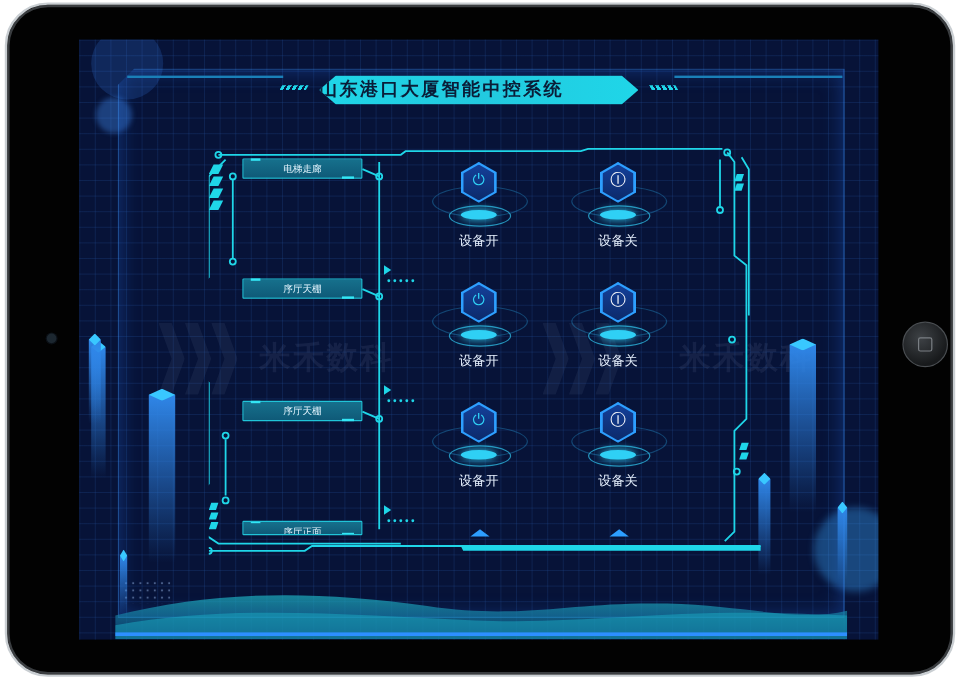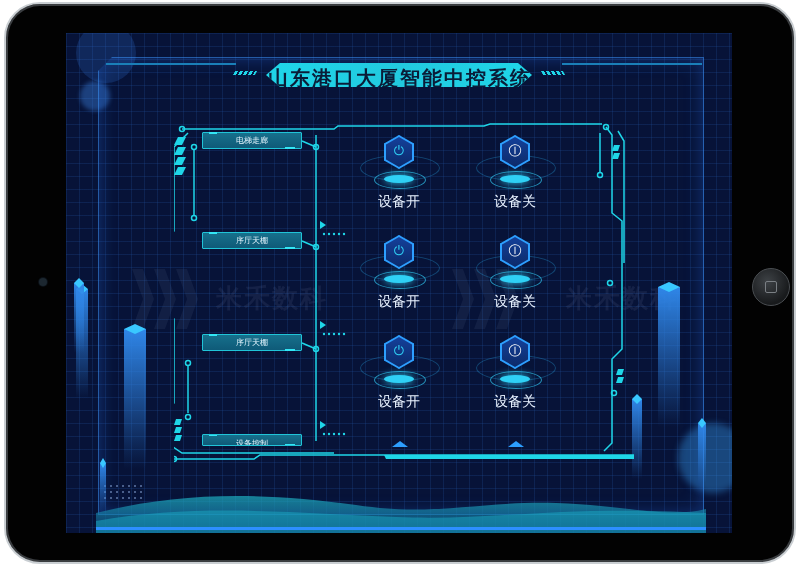--- a/index.html
+++ b/index.html
@@ -11,39 +11,39 @@
   .screen{position:absolute;left:66px;top:33px;width:666px;height:500px;overflow:hidden;
     background-color:#071338;
     background-image:linear-gradient(rgba(40,90,170,.22) 1px,transparent 1px),linear-gradient(90deg,rgba(40,90,170,.22) 1px,transparent 1px);
     background-size:13px 13px;}
   .glow-frame{position:absolute;left:32px;top:24px;width:604px;height:456px;border:1px solid rgba(60,150,255,.55);box-shadow:inset 0 0 18px rgba(40,120,255,.35),0 0 12px rgba(40,120,255,.3);clip-path:polygon(14px 0,100% 0,100% 100%,0 100%,0 14px);}
   .orb1{position:absolute;left:10px;top:-10px;width:60px;height:60px;border-radius:50%;background:rgba(60,140,255,.18);}
   .orb2{position:absolute;left:14px;top:48px;width:30px;height:30px;border-radius:50%;background:rgba(70,150,255,.35);filter:blur(2px);}
   .orb3{position:absolute;left:612px;top:390px;width:70px;height:70px;border-radius:50%;background:rgba(60,170,255,.35);filter:blur(3px);}
   .title-wrap{position:absolute;left:160px;top:24px;width:346px;height:52px;}
   .title-bar{position:absolute;left:40px;top:6px;width:266px;height:24px;background:linear-gradient(90deg,#1fd6e8,#22c9df 50%,#1fd6e8);clip-path:polygon(14px 0,calc(100% - 14px) 0,100% 50%,calc(100% - 14px) 100%,14px 100%,0 50%);box-shadow:0 0 6px #1fd6e8;}
-  .title-text{position:absolute;left:0;right:0;top:2px;text-align:right;font-size:20px;font-weight:bold;letter-spacing:2px;color:#0a1d38;}
+  .title-text{position:absolute;left:0;right:0;top:2px;text-align:left;font-size:15px;font-weight:bold;letter-spacing:2px;color:#0a1d38;}
   .wing-dash{position:absolute;top:14px;height:4px;width:22px;background:repeating-linear-gradient(90deg,#1fd6e8 0 3px,transparent 3px 5px);transform:skewX(-30deg);}
   .title-line{position:absolute;top:30px;height:2px;background:#1a7fb8;}
   .subtitle-plate{position:absolute;left:98px;top:32px;width:150px;height:20px;background:linear-gradient(180deg,rgba(30,120,170,.6),rgba(20,80,130,.8));clip-path:polygon(0 0,100% 0,calc(100% - 14px) 100%,14px 100%);}
   .subtitle-text{position:absolute;left:0;right:0;top:3px;text-align:center;font-size:10px;color:#e8f6ff;}
   .panel{position:absolute;left:108px;top:90px;width:460px;height:346px;}
   .circuit{position:absolute;left:0;top:0;width:100%;height:100%;}
   .zone-btn{position:absolute;left:28px;width:100px;height:17px;background:linear-gradient(180deg,#16708c,#0f5a78);border:1px solid #20c4d8;box-sizing:border-box;border-radius:1px;}
   .zone-btn span{position:absolute;left:0;right:0;top:2px;text-align:center;font-size:8px;color:#e6f6ff;}
   .zone-btn::before{content:"";position:absolute;left:6px;top:-1px;width:8px;height:2px;background:#33e6f5;}
   .zone-btn::after{content:"";position:absolute;right:6px;bottom:-1px;width:10px;height:2px;background:#33e6f5;}
   .device{position:absolute;width:70px;height:80px;}
   .device .ring1{position:absolute;left:-4px;top:22px;width:78px;height:24px;border:1px solid rgba(40,160,220,.35);border-radius:50%;}
   .device .ring2{position:absolute;left:10px;top:38px;width:50px;height:16px;border:1px solid rgba(50,200,240,.7);border-radius:50%;}
   .device .disc{position:absolute;left:20px;top:42px;width:30px;height:8px;border-radius:50%;background:#2fd0f5;box-shadow:0 0 8px #2fd0f5;}
   .device .hex{position:absolute;left:22px;top:4px;width:26px;height:30px;background:linear-gradient(180deg,#14409a,#0c2a6a);clip-path:polygon(50% 0,100% 25%,100% 75%,50% 100%,0 75%,0 25%);}
   .device .hex-border{position:absolute;left:20px;top:2px;width:30px;height:34px;background:#2d9fff;clip-path:polygon(50% 0,100% 25%,100% 75%,50% 100%,0 75%,0 25%);box-shadow:0 0 6px #2d9fff;}
   .device .glyph{position:absolute;left:22px;top:10px;width:26px;text-align:center;font-size:13px;line-height:16px;}
-  .device .lbl{position:absolute;left:0;right:0;top:60px;text-align:center;font-size:14px;color:#e8f2ff;}
+  .device .lbl{position:absolute;left:0;right:0;top:60px;text-align:center;font-size:11px;color:#e8f2ff;}
   .arrow-mark{position:absolute;width:0;height:0;border-left:8px solid transparent;border-right:8px solid transparent;border-bottom:6px solid #2d9fff;}
   .watermark{position:absolute;font-size:26px;color:rgba(120,140,180,.12);letter-spacing:2px;font-weight:bold;}
   .wm-logo{position:absolute;width:70px;height:60px;}
   .wm-logo i{position:absolute;top:0;width:22px;height:60px;background:rgba(120,140,180,.1);clip-path:polygon(0 0,50% 0,100% 50%,50% 100%,0 100%,50% 50%);}
   .bar{position:absolute;background:linear-gradient(180deg,#2f86e8,rgba(30,90,200,0));}
   .bar::before{content:"";position:absolute;left:0;top:-5px;width:100%;height:10px;background:#39c8ff;clip-path:polygon(50% 0,100% 50%,50% 100%,0 50%);}
   .waves{position:absolute;left:30px;bottom:0;width:610px;height:50px;}
   .dots-l{position:absolute;left:36px;top:450px;width:40px;height:20px;background-image:radial-gradient(rgba(140,170,220,.5) 1px,transparent 1.2px);background-size:6px 6px;}
 </style>
 </head>
@@ -166,21 +166,21 @@
     <div class="zone-btn" style="top:9px;">
         <span>电梯走廊</span>
       </div>
     <div class="zone-btn" style="top:109px;text-decoration:underline;">
         <span>序厅天棚</span>
       </div>
     <div class="zone-btn" style="top:211px;">
         <span>序厅天棚</span>
       </div>
     <div class="zone-btn" style="top:311px;height:12px;overflow:hidden;">
-        <span style="top:3px;">设备控制</span>
+        <span style="top:3px;">序厅正面</span>
       </div>
 
     <div class="device" style="left:190px;top:10px;">
       <div class="ring1"></div>
         <div class="ring2"></div>
         <div class="disc"></div>
       <div class="hex-border"></div>
         <div class="hex"></div>
       <div class="glyph" style="color:#2fd0f5;">⏻</div>
       <div class="lbl">设备开</div>

